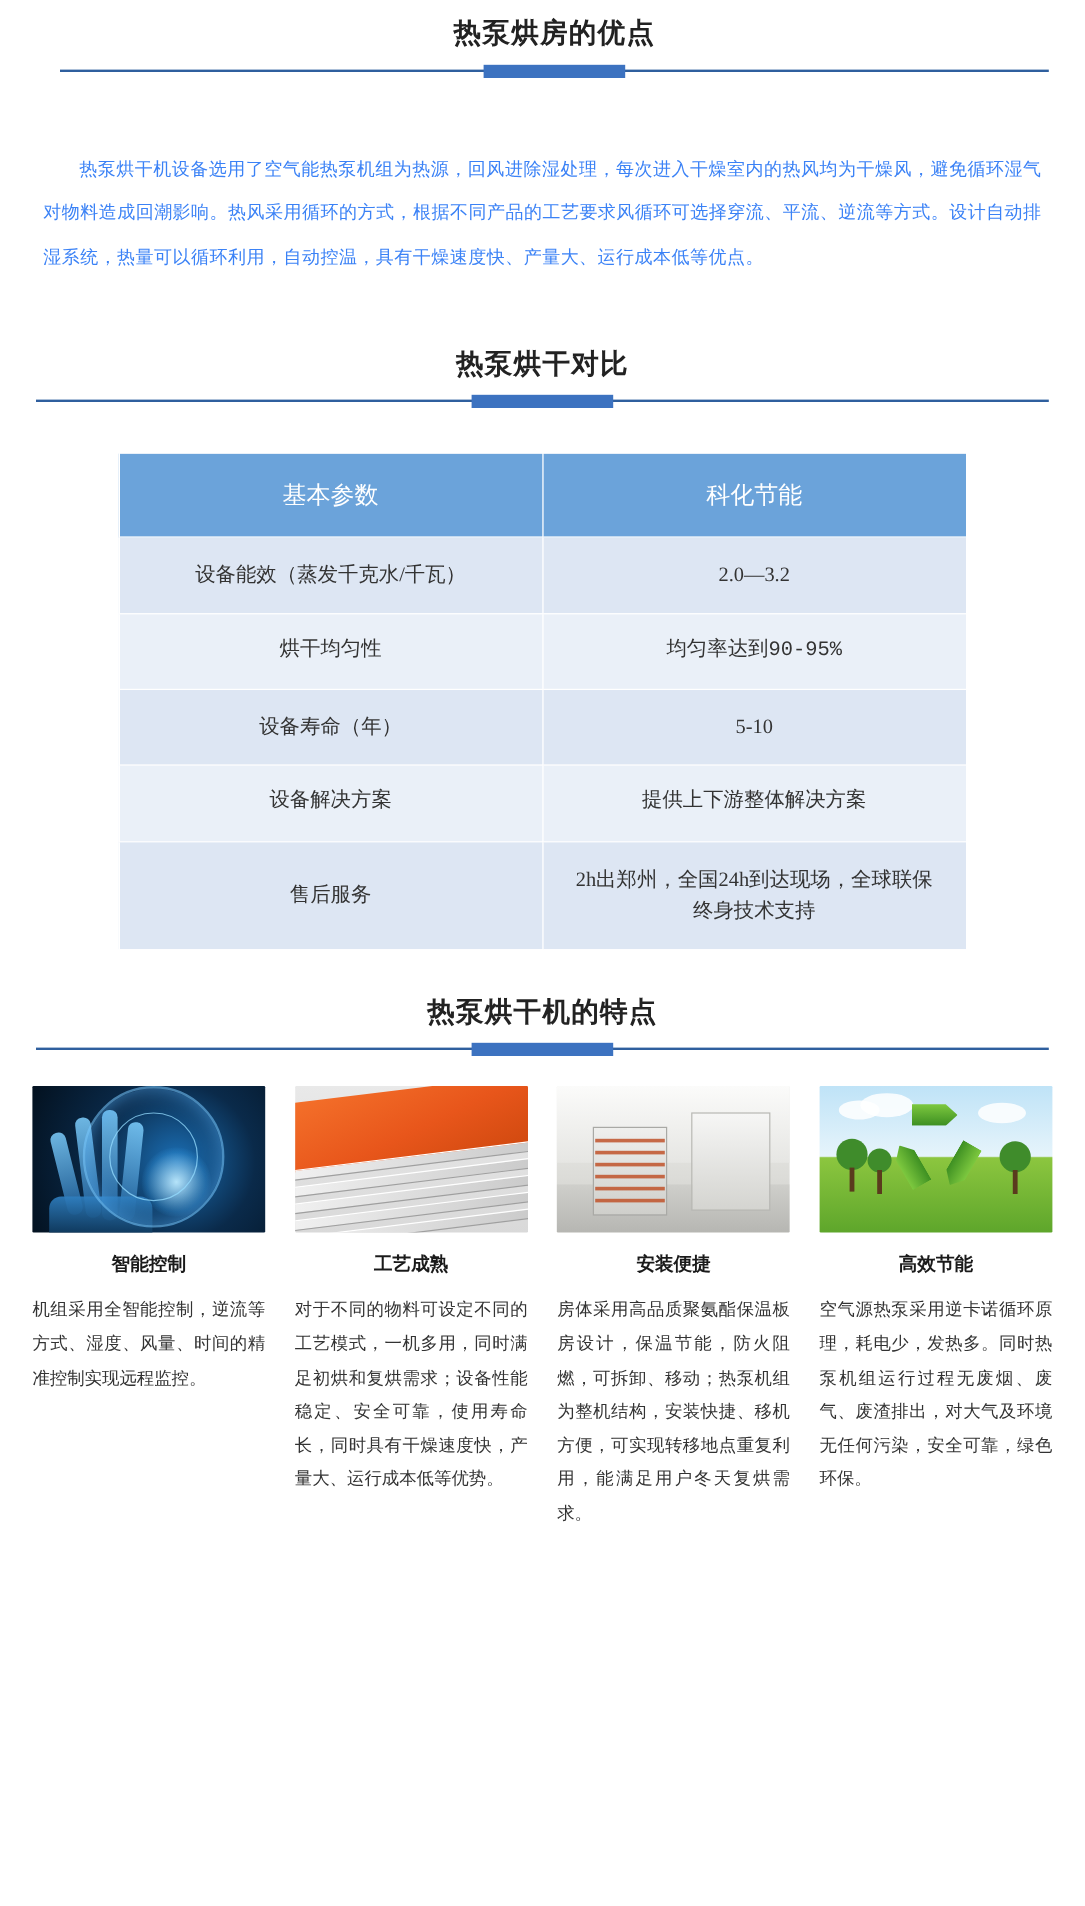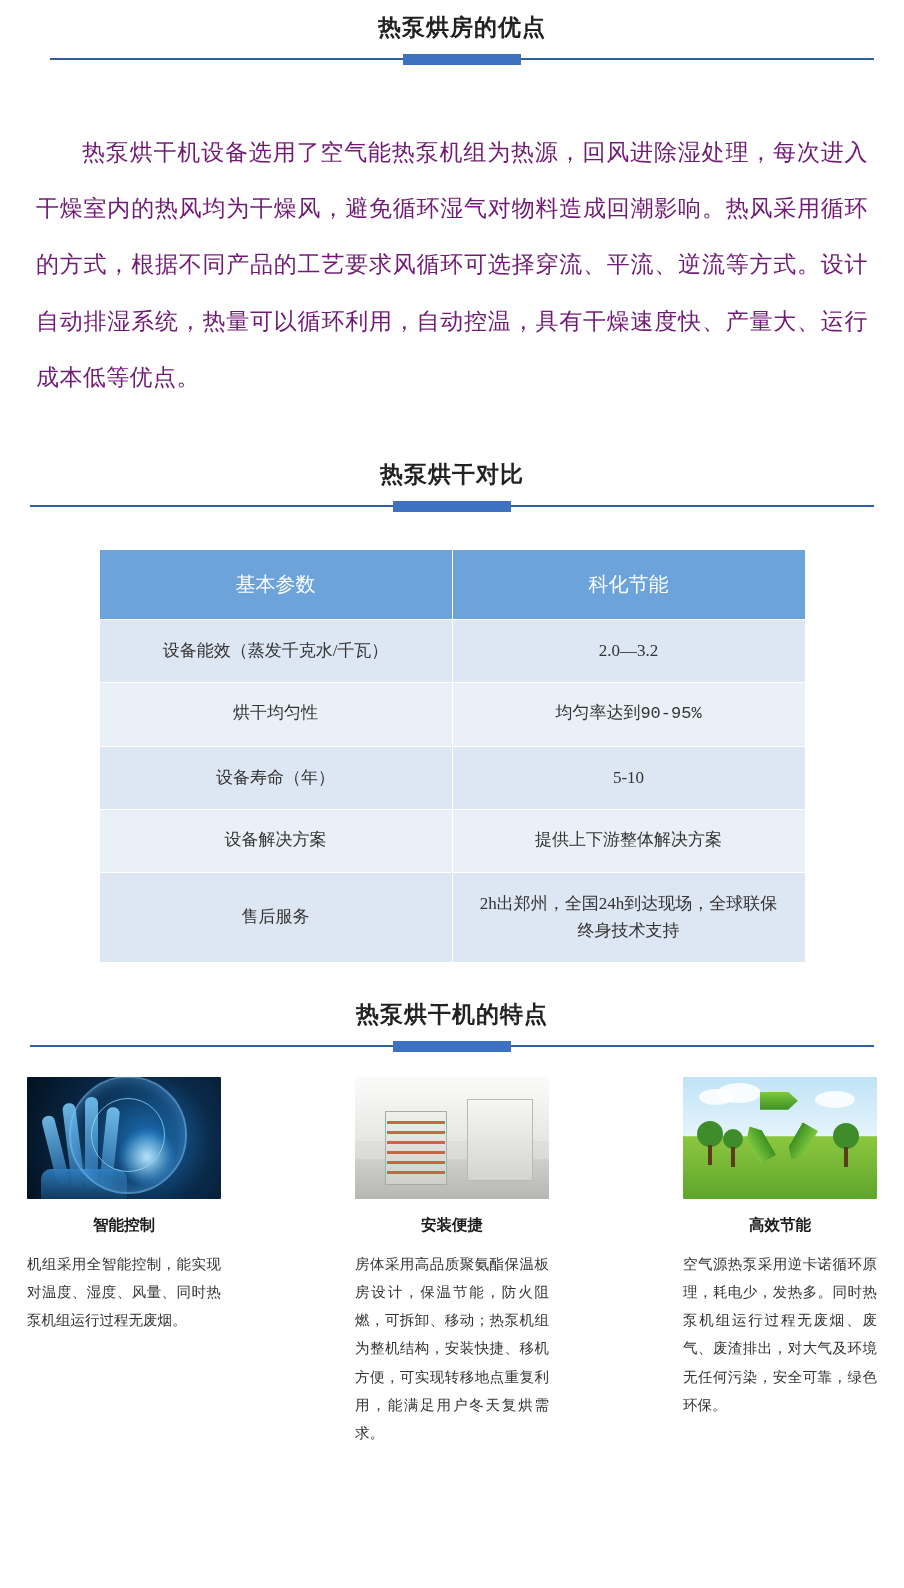--- a/index.html
+++ b/index.html
@@ -47,23 +47,23 @@
     transform: translateX(-50%);
     top: 0;
     width: 118px;
     height: 11px;
     background: #3c72c0;
   }
 
   
   .intro {
     margin: 60px 36px 0 36px;
-    font-size: 23px;
+    font-size: 15px;
     line-height: 2.45;
-    color: #701a75;
+    color: #3b82f6;
     text-align: justify;
     text-indent: 2em;
     letter-spacing: 0.4px;
   }
 
   
   .table-wrap {
     margin: 38px auto 0 auto;
     width: 707px;
   }
@@ -363,23 +363,35 @@
       <div class="finger f1"></div>
         <div class="finger f2"></div>
       <div class="finger f3"></div>
         <div class="finger f4"></div>
       <div class="palm"></div>
       <div class="glow"></div>
       <div class="ring"></div>
       <div class="ring2"></div>
     </div>
     <div class="cap">智能控制</div>
-    <div class="desc">机组采用全智能控制，能实现对温度、湿度、风量、同时热泵机组运行过程无废烟。</div>
-  </div>
-
+    <div class="desc">机组采用全智能控制，逆流等方式、湿度、风量、时间的精准控制实现远程监控。</div>
+  </div>
+
+  <div class="feature">
+    <div class="thumb thumb-trays">
+      <div class="orange"></div>
+      <div class="tray t1"></div>
+        <div class="tray t2"></div>
+      <div class="tray t3"></div>
+        <div class="tray t4"></div>
+      <div class="tray t5"></div>
+    </div>
+    <div class="cap">工艺成熟</div>
+    <div class="desc">对于不同的物料可设定不同的工艺模式，一机多用，同时满足初烘和复烘需求；设备性能稳定、安全可靠，使用寿命长，同时具有干燥速度快，产量大、运行成本低等优势。</div>
+  </div>
 
   <div class="feature">
     <div class="thumb thumb-room">
       <div class="wall"></div>
       <div class="floor"></div>
       <div class="cab"></div>
       <div class="cart"></div>
       <div class="shelf s1"></div>
         <div class="shelf s2"></div>
         <div class="shelf s3"></div>

